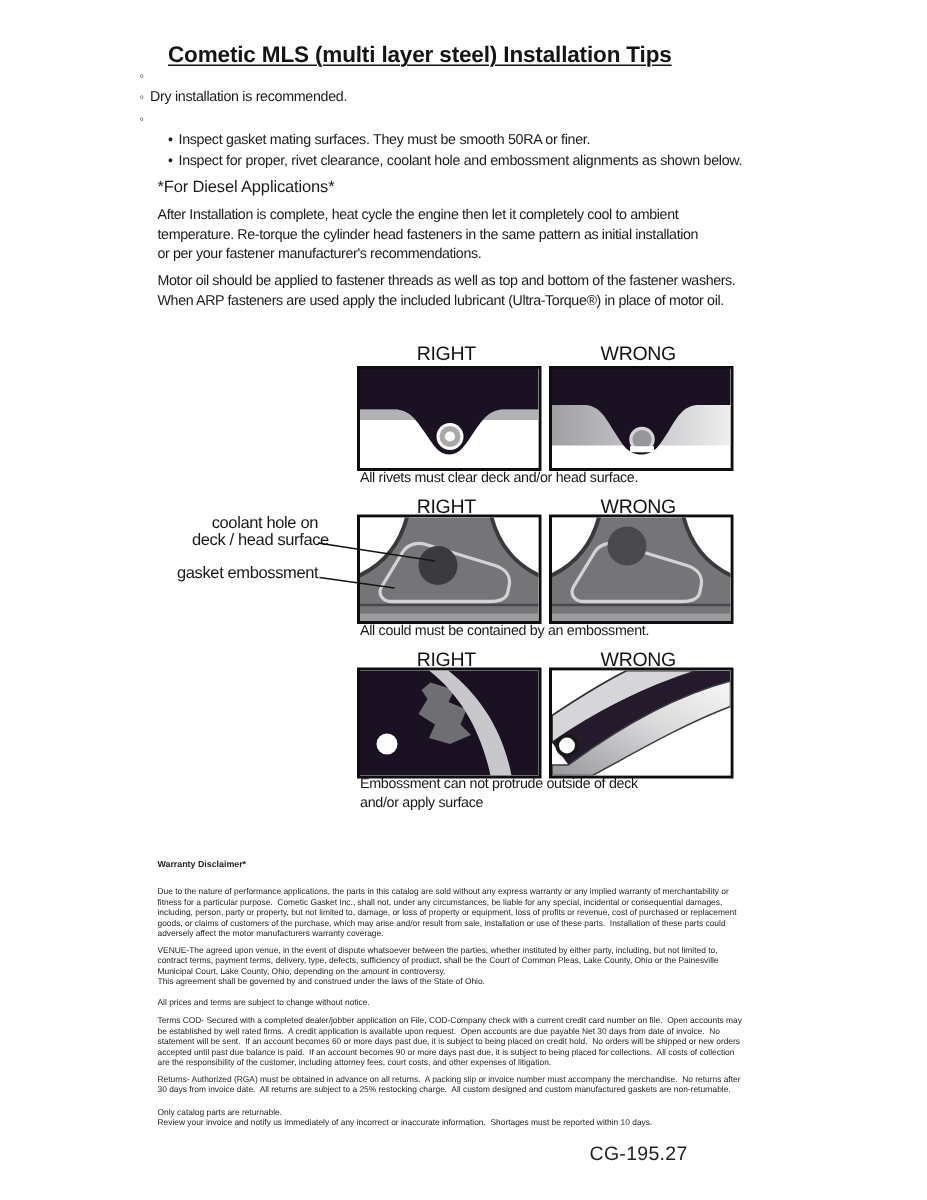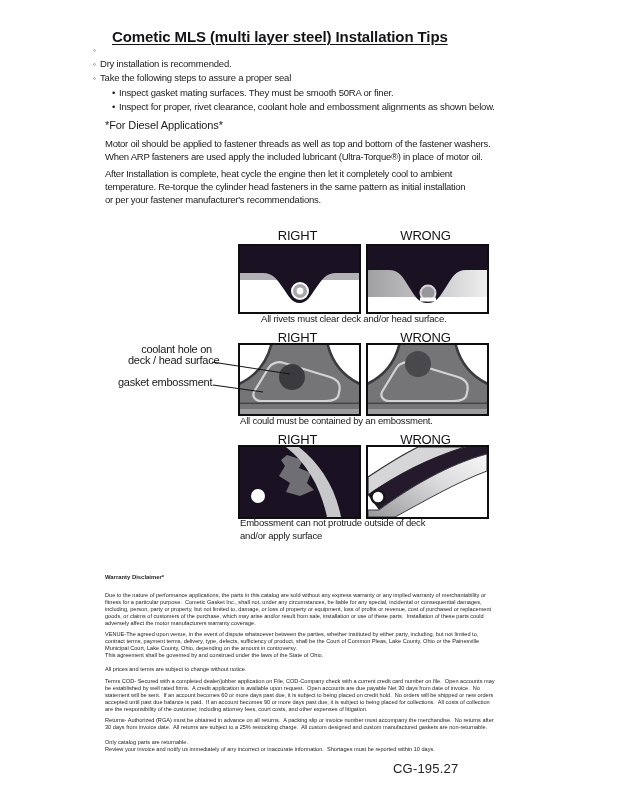--- a/index.html
+++ b/index.html
@@ -63,39 +63,38 @@
   <div class="abs bullets">
     <div class="bullet-row">
       <span class="marker open">◦</span>
     </div>
     <div class="bullet-row">
       <span class="marker open">◦</span>
       <span>Dry installation is recommended.</span>
     </div>
     <div class="bullet-row">
       <span class="marker open">◦</span>
-      <span>Take the following steps to assure a proper seal</span>
     </div>
     <div class="bullet-row sub">
       <span class="marker">•</span>
       <span>Inspect gasket mating surfaces.  They must be smooth 50RA or finer.</span>
     </div>
     <div class="bullet-row sub">
       <span class="marker">•</span>
       <span>Inspect for proper, rivet clearance, coolant hole and embossment alignments as shown below.</span>
     </div>
   </div>
 
   <div class="abs diesel">
     <div class="dh">*For Diesel Applications*</div>
-    <div class="dp m1">Motor oil should be applied to fastener threads as well as top and bottom of the fastener washers.
-When ARP fasteners are used apply the included lubricant (Ultra-Torque®) in place of motor oil.</div>
     <div class="dp m2">After Installation is complete, heat cycle the engine then let it completely cool to ambient
 temperature. Re-torque the cylinder head fasteners in the same pattern as initial installation
 or per your fastener manufacturer's recommendations.</div>
+    <div class="dp m1">Motor oil should be applied to fastener threads as well as top and bottom of the fastener washers.
+When ARP fasteners are used apply the included lubricant (Ultra-Torque®) in place of motor oil.</div>
   </div>
 
   <div class="rw-label" style="left:238px;top:229px;">RIGHT</div>
   <div class="rw-label" style="left:366px;top:229px;">WRONG</div>
 
   <div class="panel" style="left:238px;top:244px;">
     <svg viewBox="0 0 119 66" preserveAspectRatio="none">
       <rect width="119" height="66" fill="#ffffff"></rect>
       <rect y="27" width="119" height="7" fill="#b2b2b4"></rect>
       <path d="M0,0 H119 V27 H96 C86,27 82,33.5 76,42 C70,50.5 67,57 59.5,57 C52,57 49,50.5 43,42 C37,33.5 33,27 23,27 H0 Z" fill="#1a1122"></path>
@@ -114,21 +113,21 @@
         </linearGradient>
       </defs>
       <rect width="119" height="66" fill="#ffffff"></rect>
       <rect y="24" width="119" height="27" fill="url(#gw1)"></rect>
       <path d="M0,0 H119 V24 H98 C88,24 84,31 78,41 C71.5,51 68.5,57 59.5,57 C50.5,57 47.5,51 41,41 C35,31 31,24 21,24 H0 Z" fill="#1a1122"></path>
       <circle cx="60" cy="47" r="8.5" fill="#d5d5d7"></circle>
       <circle cx="60" cy="47" r="6.4" fill="#96969a"></circle>
       <rect x="52" y="51.5" width="16" height="4" fill="#ffffff"></rect>
     </svg>
   </div>
-  <div class="caption" style="top:313px;margin-left:21px;">All rivets must clear deck and/or head surface.</div>
+  <div class="caption" style="top:313px;">All rivets must clear deck and/or head surface.</div>
 
   <div class="rw-label" style="left:238px;top:331px;">RIGHT</div>
   <div class="rw-label" style="left:366px;top:331px;">WRONG</div>
 
   <div class="panel r2" style="left:238px;top:343px;">
     <svg viewBox="0 0 119 69" preserveAspectRatio="none">
       <rect width="119" height="69" fill="#ffffff"></rect>
       <path d="M0,38 C16,31 27,19 32,0 H87 C92,19 103,31 119,38 V69 H0 Z" fill="#757578"></path>
       <path d="M-1,39 C15,31.5 26.5,19 31.5,-1" fill="none" stroke="#3a3a3e" stroke-width="2.6"></path>
       <path d="M87.5,-1 C92.5,19 104,31.5 120,39" fill="none" stroke="#3a3a3e" stroke-width="2.6"></path>

